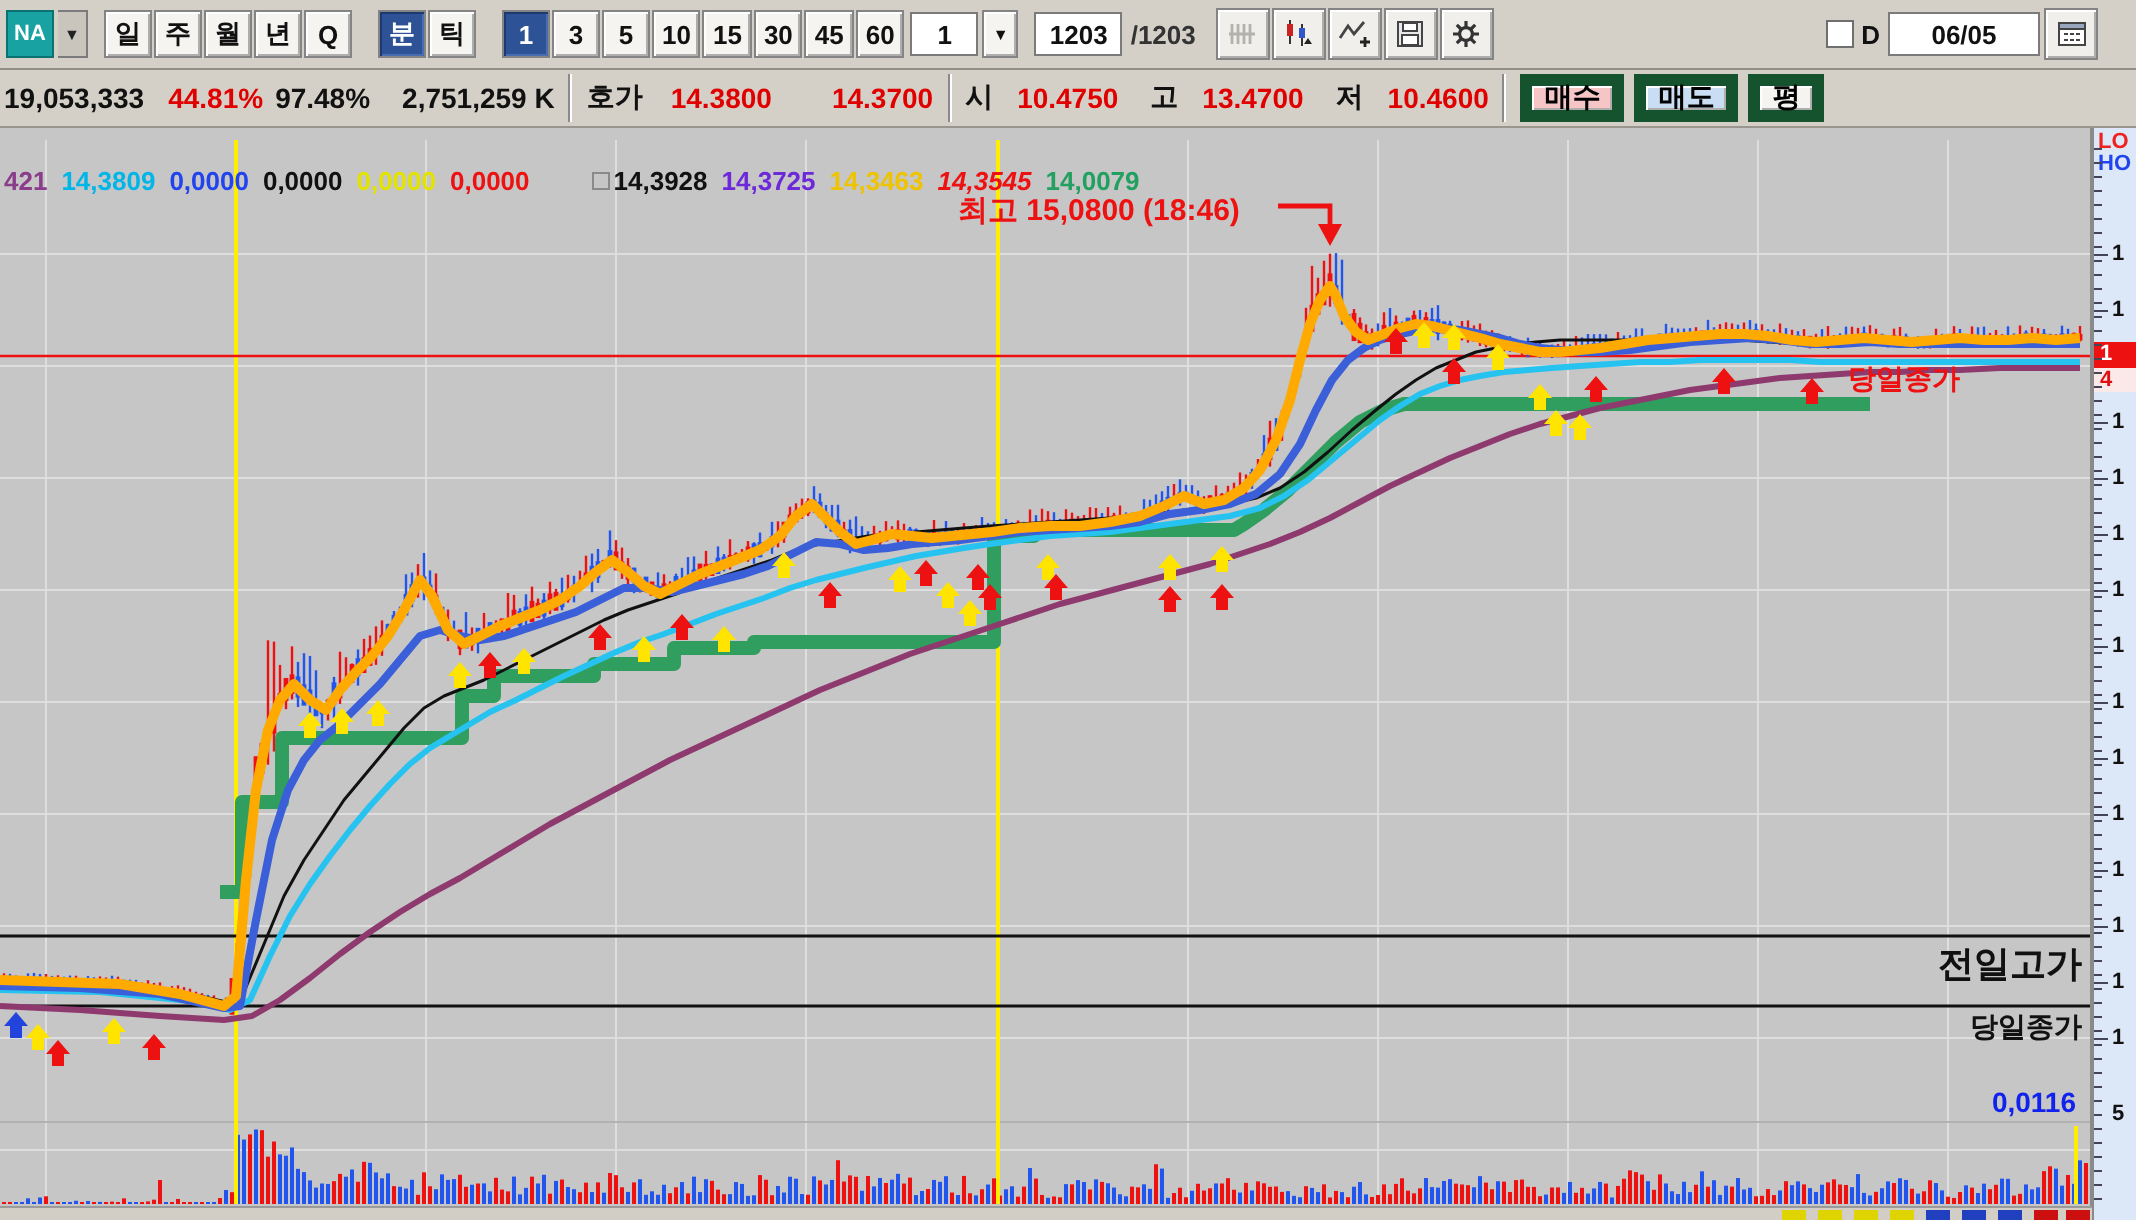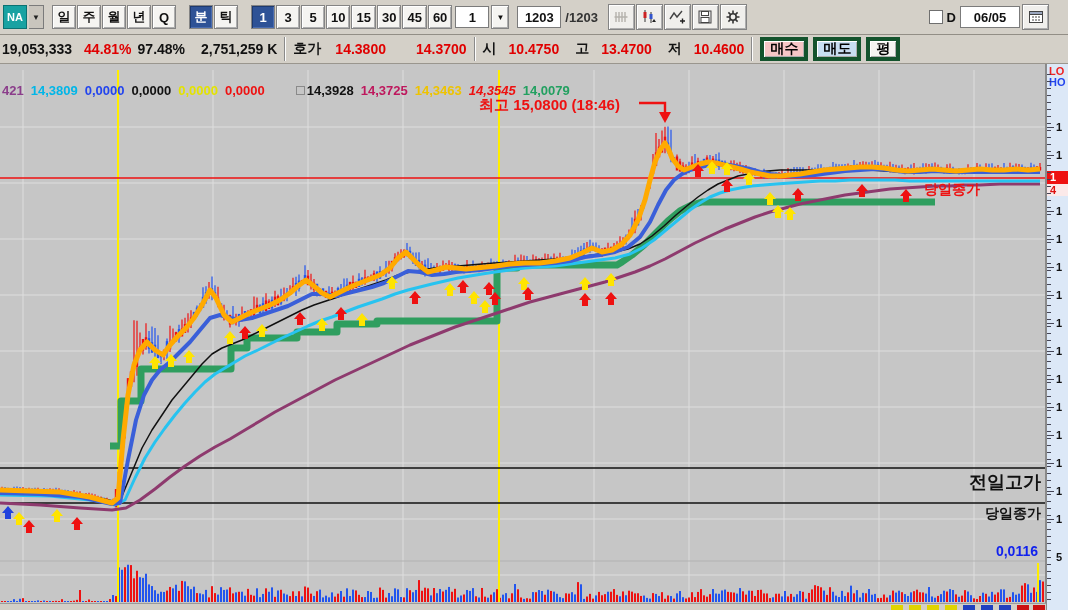--- a/index.html
+++ b/index.html
@@ -27,21 +27,21 @@
   .chk{width:14px;height:14px;background:#fff;border:1px solid #6f6f6f;box-sizing:border-box;flex:0 0 auto;}
   .dlab{font-size:13px;font-weight:bold;color:#111;padding:0 2px;flex:0 0 auto;}
   .gap4{width:4px;flex:0 0 auto;}.gap8{width:8px;flex:0 0 auto;}
   
   .statsbar{position:absolute;left:0;top:35px;width:1068px;height:29px;display:flex;align-items:center;
             padding:0 2px;box-sizing:border-box;background:#d4d0c8;border-bottom:1px solid #9a968e;
             font-size:14px;font-weight:bold;color:#111;}
   .statsbar .red{color:#e00000;}
   .sv{white-space:nowrap;flex:0 0 auto;}
   .groove{width:0;height:24px;border-left:1px solid #8a8a8a;border-right:1px solid #fdfdfd;margin:0 7px;flex:0 0 auto;}
-  .sbtn{height:24px;padding:0 6px;border:4px solid #14532d;box-shadow:inset 1px 1px 0 #fff,inset -1px -1px 0 #aeaeae;
+  .sbtn{height:24px;padding:0 6px;border:6px solid #14532d;box-shadow:inset 1px 1px 0 #fff,inset -1px -1px 0 #aeaeae;
         font-size:14px;font-weight:bold;display:flex;align-items:center;justify-content:center;margin-right:5px;flex:0 0 auto;}
   
   .chart-bg{position:absolute;left:0;top:64px;width:1046px;height:539px;background:#c6c6c6;}
   #chart-svg{position:absolute;left:0;top:0;width:1068px;height:610px;pointer-events:none;}
   .legend{position:absolute;left:2px;top:83px;display:flex;gap:7px;font-size:13px;font-weight:bold;
           white-space:nowrap;align-items:center;}
   .legend .sq{display:inline-block;width:7px;height:7px;border:1px solid #8a8a8a;background:#c6c6c6;margin-right:2px;}
   .chart-label{position:absolute;font-weight:bold;white-space:nowrap;}
   .ann{left:479px;top:96px;font-size:15px;color:#ee1111;}
   .lbl-today{right:88px;top:181px;font-size:14px;color:#ee1111;}
@@ -108,21 +108,21 @@
           </svg>
         </div><div class="iconbtn" style="display: inline-flex; vertical-align: middle; margin-right: 1px;">
           <svg width="16" height="16" viewBox="0 0 16 16">
             <circle cx="8" cy="8" r="3.2" fill="none" stroke="#333" stroke-width="1.6"></circle>
             <path d="M8 1.5v3M8 11.5v3M1.5 8h3M11.5 8h3M3.4 3.4l2.1 2.1M10.5 10.5l2.1 2.1M12.6 3.4l-2.1 2.1M5.5 10.5l-2.1 2.1" stroke="#333" stroke-width="1.6"></path>
           </svg>
         </div></span>
     <span style="margin-left:auto"></span>
     <div class="chk"></div>
     <span class="dlab">D</span>
-    <input class="tb-input" style="width: 60px;" readonly="" value="06/05">
+    <input class="tb-input" style="width: 76px;" readonly="" value="06/05">
     <div class="iconbtn">
       <svg width="16" height="16" viewBox="0 0 16 16">
         <rect x="1.5" y="2.5" width="13" height="11" fill="#fff" stroke="#444"></rect>
         <rect x="1.5" y="2.5" width="13" height="3" fill="#9aa6be" stroke="#444"></rect>
         <path d="M4 8h2M7 8h2M10 8h2M4 11h2M7 11h2M10 11h2" stroke="#444" stroke-width="1"></path>
       </svg>
     </div>
     <span style="width:14px"></span>
   </div>
 
@@ -1288,21 +1288,21 @@
     </svg>
 
   <div class="legend" id="legend">
       <span style="color: rgb(139, 61, 139);">421</span>
       <span style="color: rgb(0, 182, 232);">14,3809</span>
       <span style="color: rgb(34, 68, 238);">0,0000</span>
       <span style="color: rgb(17, 17, 17);">0,0000</span>
       <span style="color: rgb(227, 227, 0);">0,0000</span>
       <span style="color: rgb(238, 17, 17);">0,0000</span>
       <span style="color: rgb(17, 17, 17); padding-left: 24px;"><span class="sq"></span>14,3928</span>
-      <span style="color: #be185d;">14,3725</span>
+      <span style="color: #6d28d9;">14,3725</span>
       <span style="color: rgb(238, 195, 0);">14,3463</span>
       <span style="color: rgb(238, 17, 17); font-style: italic;">14,3545</span>
       <span style="color: rgb(34, 160, 96);">14,0079</span>
     </div>
 
   <div class="chart-label ann">최고 15,0800 (18:46)</div>
   <div class="chart-label lbl-today">당일종가</div>
   <div class="chart-label lbl-ph">전일고가</div>
   <div class="chart-label lbl-pc">당일종가</div>
   <div class="chart-label lbl-ind">0,0116</div>

